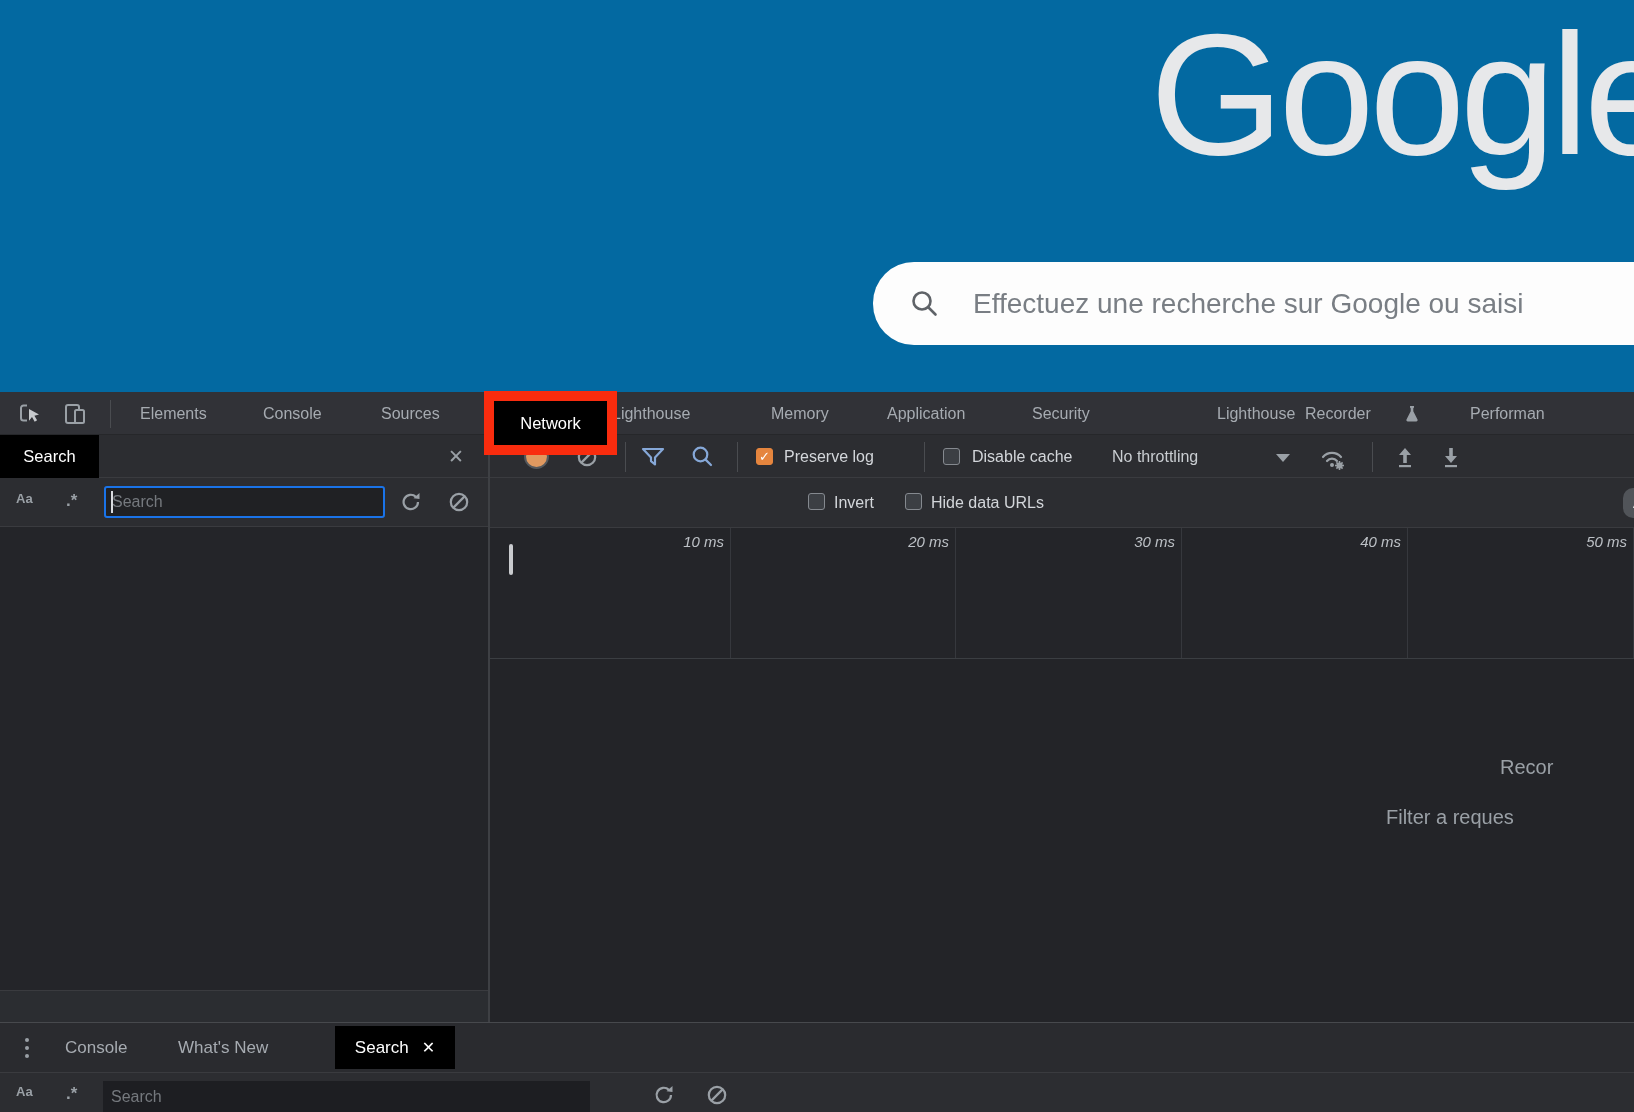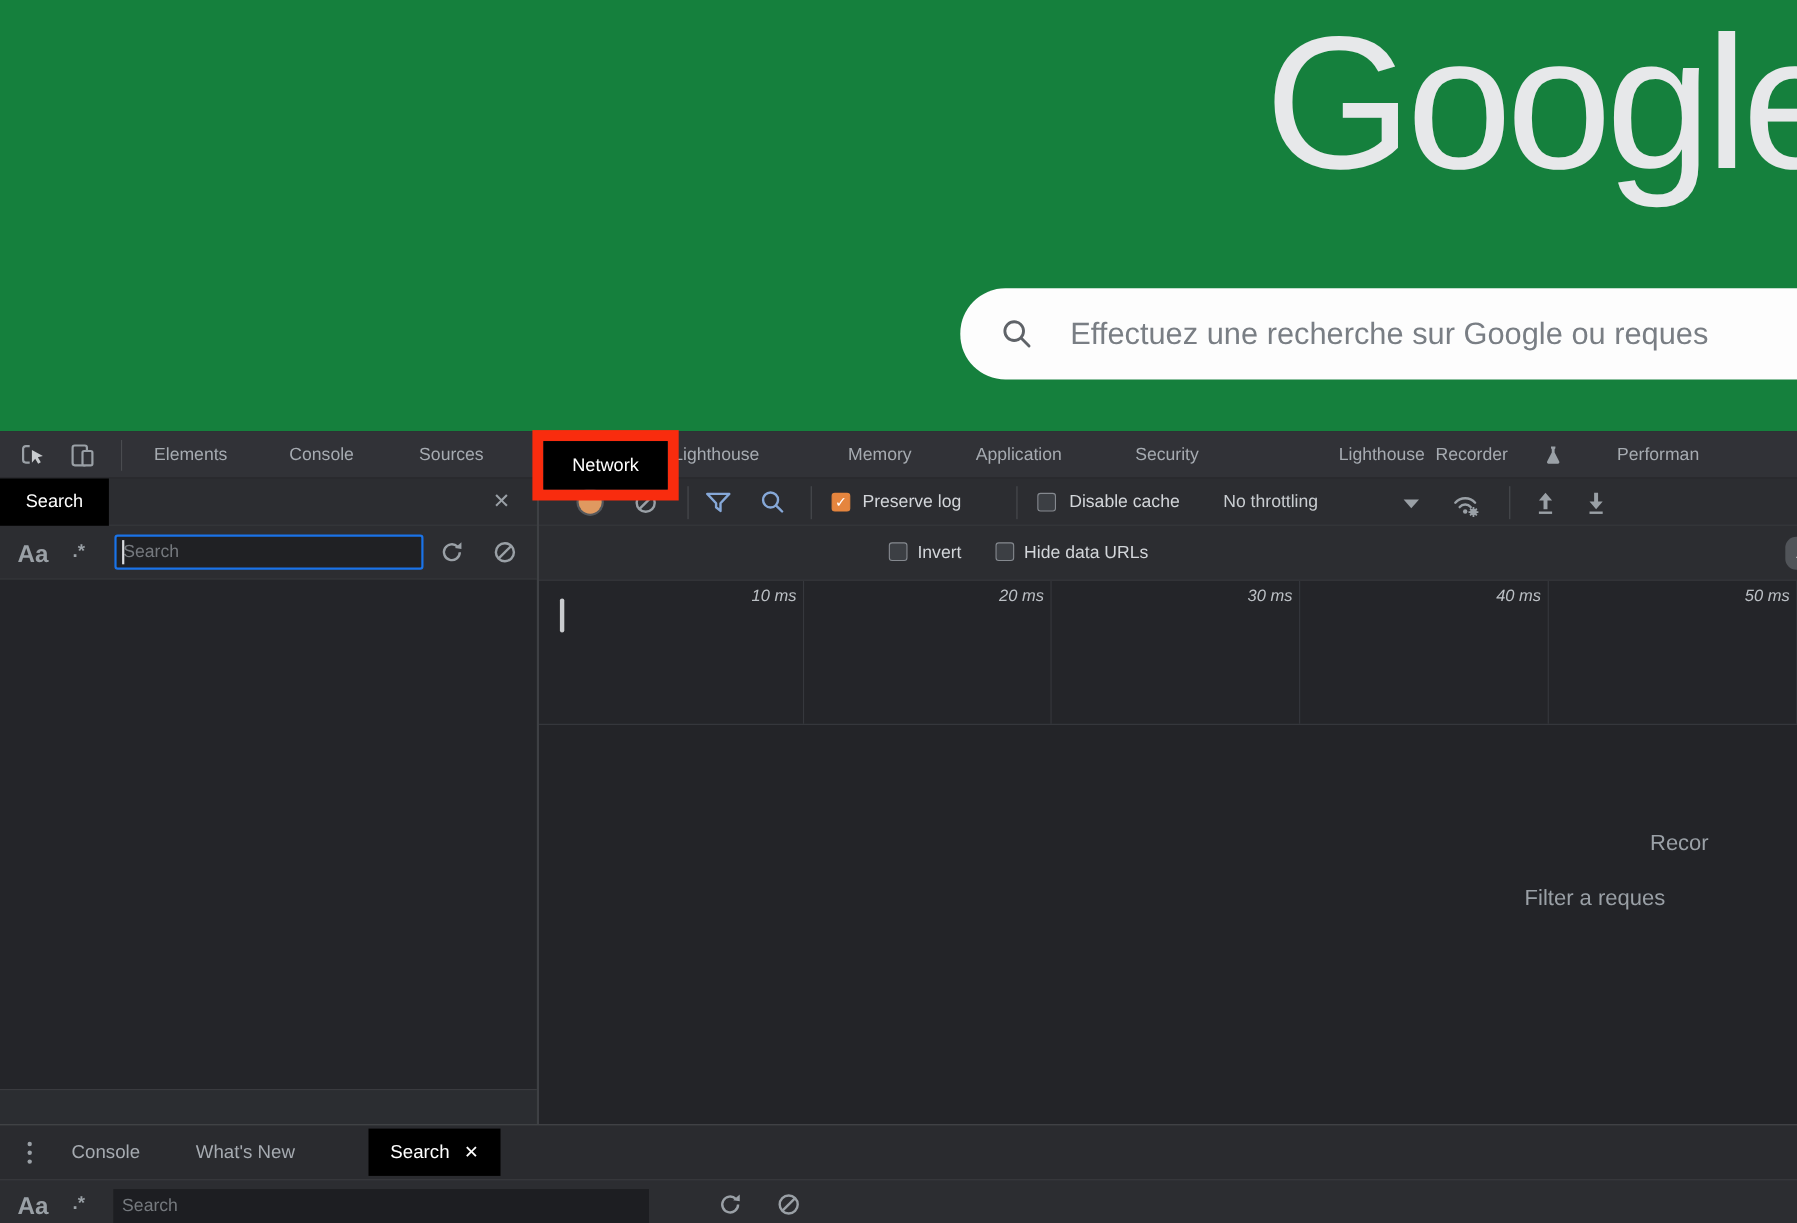--- a/index.html
+++ b/index.html
@@ -2,21 +2,21 @@
 <html><head>
 <meta charset="utf-8">
 <style>
   * { box-sizing: border-box; margin: 0; padding: 0; }
   html, body { width: 1634px; height: 1112px; overflow: hidden; background: #232428; }
   body { font-family: "Liberation Sans", "DejaVu Sans", sans-serif; position: relative; }
   #screen { position: absolute; inset: 0; width: 1634px; height: 1112px; overflow: hidden; }
   .abs { position: absolute; }
 
   
-  .page { left: 0; top: 0; width: 1634px; height: 392px; background: #15803d; overflow: hidden; }
+  .page { left: 0; top: 0; width: 1634px; height: 392px; background: #0369a1; overflow: hidden; }
   .glogo { left: 1150px; top: 4px; font-size: 172px; line-height: 1.05; font-weight: 500;
            color: #e7e8ea; letter-spacing: -5px; white-space: nowrap; }
   .gpill { left: 873px; top: 262px; width: 800px; height: 83px; background: #fdfdfd;
            border-radius: 41px 0 0 41px; }
   .gpill .ph { position: absolute; left: 100px; top: 0; line-height: 83px; font-size: 28px;
                color: #797e84; white-space: nowrap; }
 
   
   .row-bg { background: #2c2d31; }
   .vsep { width: 1px; background: #4a4c50; }
@@ -34,21 +34,21 @@
   .redbox { left: 484px; top: 391px; width: 133px; height: 64px; border: 10px solid #f92c0e; z-index: 6; }
   .nettab { left: 494px; top: 401px; width: 113px; height: 44px; background: #000; z-index: 7;
             color: #fff; font-size: 16.5px; text-align: center; line-height: 44px; }
 
   
   .sp-head { left: 0; top: 435px; width: 488px; height: 43px; border-bottom: 1px solid #3a3b3f; }
   .sp-tab { left: 0; top: 435px; width: 99px; height: 43px; background: #000; color: #fff;
             font-size: 16.5px; text-align: center; line-height: 43px; z-index: 2; }
   .xbtn { color: #9aa0a6; font-size: 19px; line-height: 43px; }
   .sp-tools { left: 0; top: 478px; width: 488px; height: 49px; border-bottom: 1px solid #3a3b3f; }
-  .aa { font-size: 22px; font-weight: bold; color: #9aa0a6; }
+  .aa { font-size: 13px; font-weight: bold; color: #9aa0a6; }
   .dotstar { font-size: 17px; font-weight: bold; color: #9aa0a6; }
   .focus-input { left: 104px; top: 486px; width: 281px; height: 32px; background: #202124;
                  border: 2px solid #1a73e8; border-radius: 3px; color: #e8eaed;
                  font-size: 16px; padding: 0 6px; outline: none; }
   .focus-input::placeholder { color: #75797e; }
   .caret { left: 111px; top: 491px; width: 2px; height: 22px; background: #dadce0; z-index: 3; }
   .sp-body { left: 0; top: 527px; width: 488px; height: 463px; background: #242529; }
   .sp-foot { left: 0; top: 990px; width: 488px; height: 32px; background: #2b2d31; border-top: 1px solid #3a3b3f; }
   .vdivider { left: 488px; top: 435px; width: 2px; height: 587px; background: #3e4044; }
 
@@ -94,21 +94,21 @@
 
 <div id="screen">
 
   <div class="abs page">
     <div class="abs glogo">Google</div>
     <div class="abs gpill">
       <svg class="abs" style="left:36px;top:26px" width="32" height="32" viewBox="0 0 32 32">
         <circle cx="13" cy="13" r="8.5" fill="none" stroke="#5f6368" stroke-width="2.6"></circle>
         <line x1="19.5" y1="19.5" x2="26.5" y2="26.5" stroke="#5f6368" stroke-width="2.6" stroke-linecap="round"></line>
       </svg>
-      <span class="ph">Effectuez une recherche sur Google ou reques</span>
+      <span class="ph">Effectuez une recherche sur Google ou saisi</span>
     </div>
   </div>
 
   <div class="abs tabbar">
     <svg class="abs" style="left:17px;top:9px" width="26" height="26" viewBox="0 0 26 26">
       <path d="M10 4.5 H6.5 a2.5 2.5 0 0 0 -2.5 2.5 v10 a2.5 2.5 0 0 0 2.5 2.5 H10" fill="none" stroke="#9aa0a6" stroke-width="2"></path>
       <path d="M12 8 l10 5.6 -4.6 1.1 2.7 4.6 -2.4 1.4 -2.7 -4.6 -3 3.6 z" fill="#c7cacd"></path>
     </svg>
     <svg class="abs" style="left:62px;top:9px" width="26" height="26" viewBox="0 0 26 26">
       <rect x="4" y="4" width="13" height="18" rx="2" fill="none" stroke="#9aa0a6" stroke-width="2"></rect>

